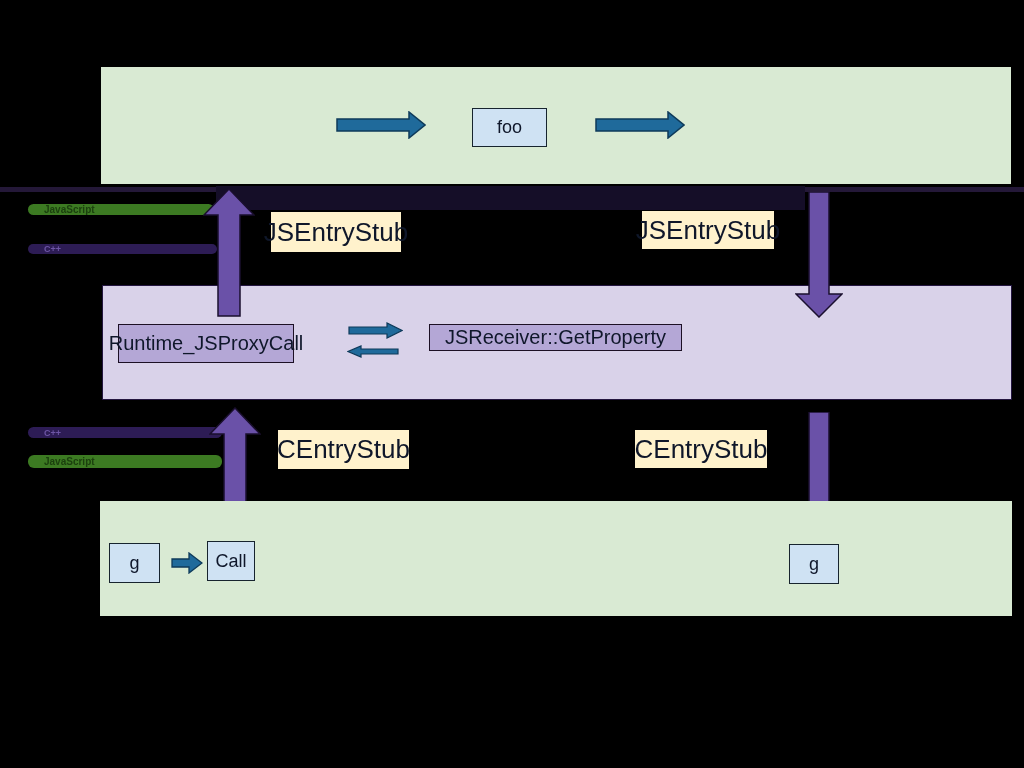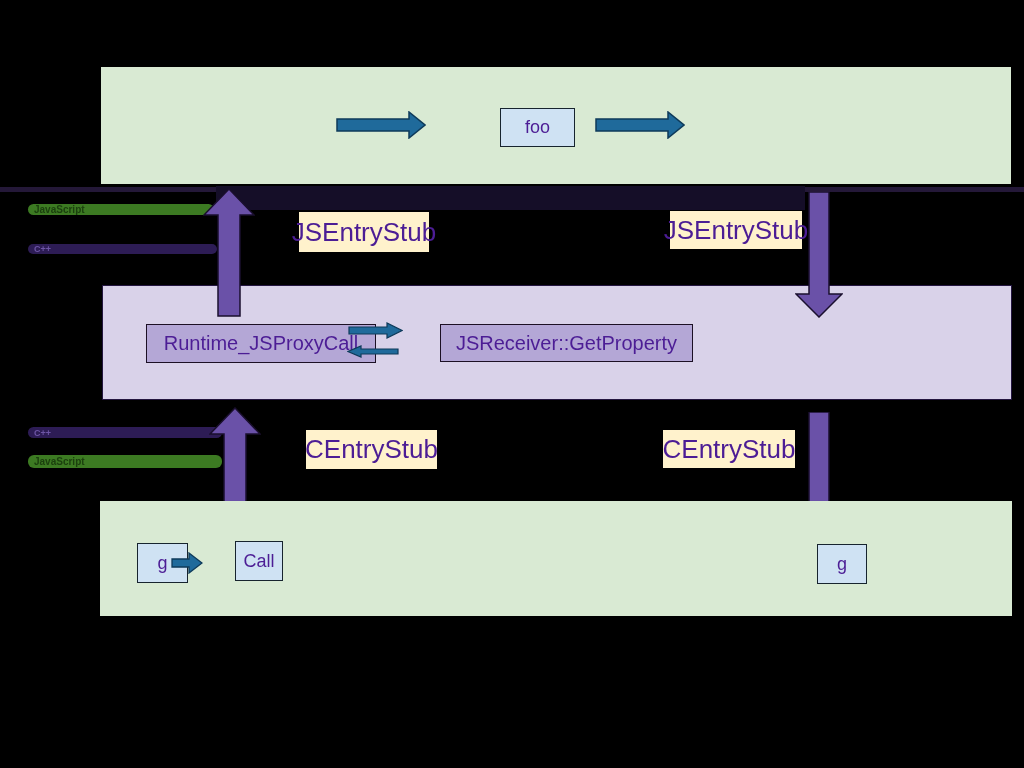--- a/index.html
+++ b/index.html
@@ -10,30 +10,29 @@
   .abs{position:absolute;}
   
   .band-green{background:#d9ead3;}
   .band-lavender{background:#d9d2e9;border:1px solid #241640;box-sizing:border-box;}
   
   .navy-line{background:#241838;}
   .navy-rect{background:#150e28;}
   
   .box{
     box-sizing:border-box;display:flex;align-items:center;justify-content:center;
-    color:#4c1d95;
-    margin-left:28px;
+    color:#0f172a;
   }
   .box-blue{background:#cfe2f3;border:1px solid #17242e;font-size:18px;}
   .box-cream{background:#fff2cc;border:none;font-size:26px;}
   .box-purple{background:#b4a7d6;border:1.5px solid #1c1024;font-size:20px;}
   
   .pill{
     box-sizing:border-box;border-radius:6px;display:flex;align-items:center;
-    padding-left:6px;font-weight:bold;overflow:hidden;white-space:nowrap;
+    padding-left:16px;font-weight:bold;overflow:hidden;white-space:nowrap;
   }
   .pill-green{background:#3c7a22;color:#1b400e;font-size:10px;}
   .pill-purple{background:#2d1c55;color:#6d55a5;font-size:9px;}
   svg{display:block;}
 </style>
 </head>
 <body>
 
 <div id="stage">
 
@@ -71,32 +70,32 @@
   <div class="abs band-lavender" style="left:102px;top:285px;width:910px;height:115px;"></div>
 
   <svg class="abs" style="left:203px;top:188px;" width="52" height="129" viewBox="0 0 52 129">
     <polygon points="26,1 1,27 15,27 15,128 37,128 37,27 51,27" fill="#6a51a8" stroke="#1a0f2e" stroke-width="1.5"></polygon>
   </svg>
 
   <svg class="abs" style="left:795px;top:192px;" width="48" height="126" viewBox="0 0 48 126">
     <polygon points="14,0 14,102 1,102 24,125 47,102 34,102 34,0" fill="#6a51a8" stroke="#1a0f2e" stroke-width="1.5"></polygon>
   </svg>
 
-  <div class="abs box box-purple" style="left:118px;top:324px;width:230px;height:39px;">
+  <div class="abs box box-purple" style="left:118px;top:324px;width:176px;height:39px;">
     <span>Runtime_JSProxyCall</span>
   </div>
 
   <svg class="abs" style="left:348px;top:322px;" width="55" height="17" viewBox="0 0 55 17">
     <polygon points="1,5 39,5 39,1 54,8.5 39,16 39,12 1,12" fill="#1f6a9b" stroke="#0e3a5a" stroke-width="1.2"></polygon>
   </svg>
   <svg class="abs" style="left:347px;top:345px;" width="52" height="13" viewBox="0 0 52 13">
     <polygon points="51,4 14,4 14,1 1,6.5 14,12 14,9 51,9" fill="#1f6a9b" stroke="#0e3a5a" stroke-width="1.2"></polygon>
   </svg>
 
-  <div class="abs box box-purple" style="left:412px;top:324px;width:253px;height:38px;">
+  <div class="abs box box-purple" style="left:429px;top:324px;width:253px;height:27px;">
     <span>JSReceiver::GetProperty</span>
   </div>
 
   <div class="abs pill pill-purple" style="left:28px;top:427px;width:194px;height:11px;">
     <span>C++</span>
   </div>
   <div class="abs pill pill-green" style="left:28px;top:455px;width:194px;height:13px;">
     <span>JavaScript</span>
   </div>
 

